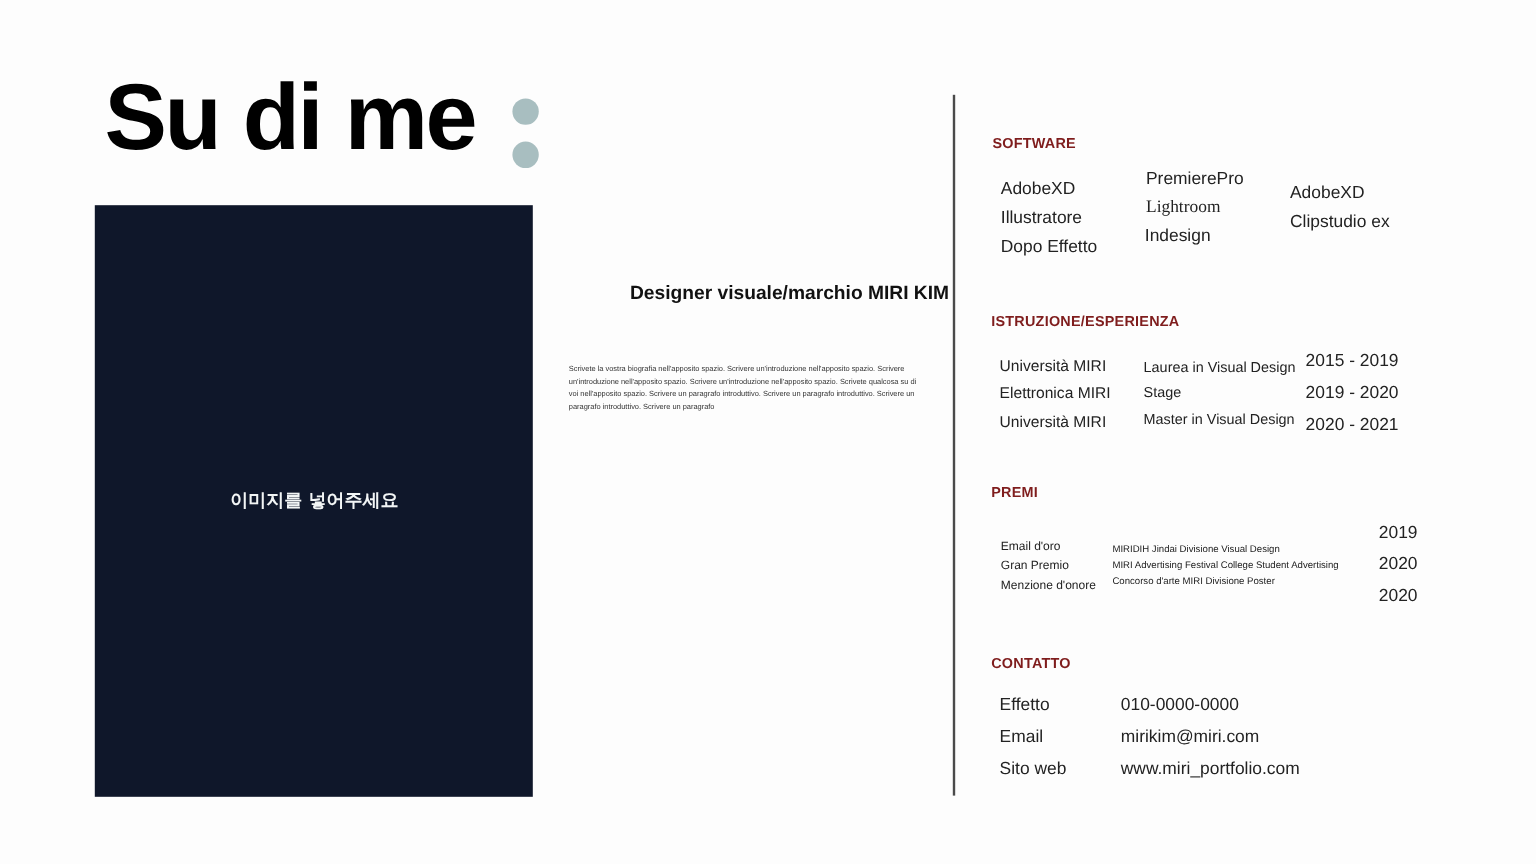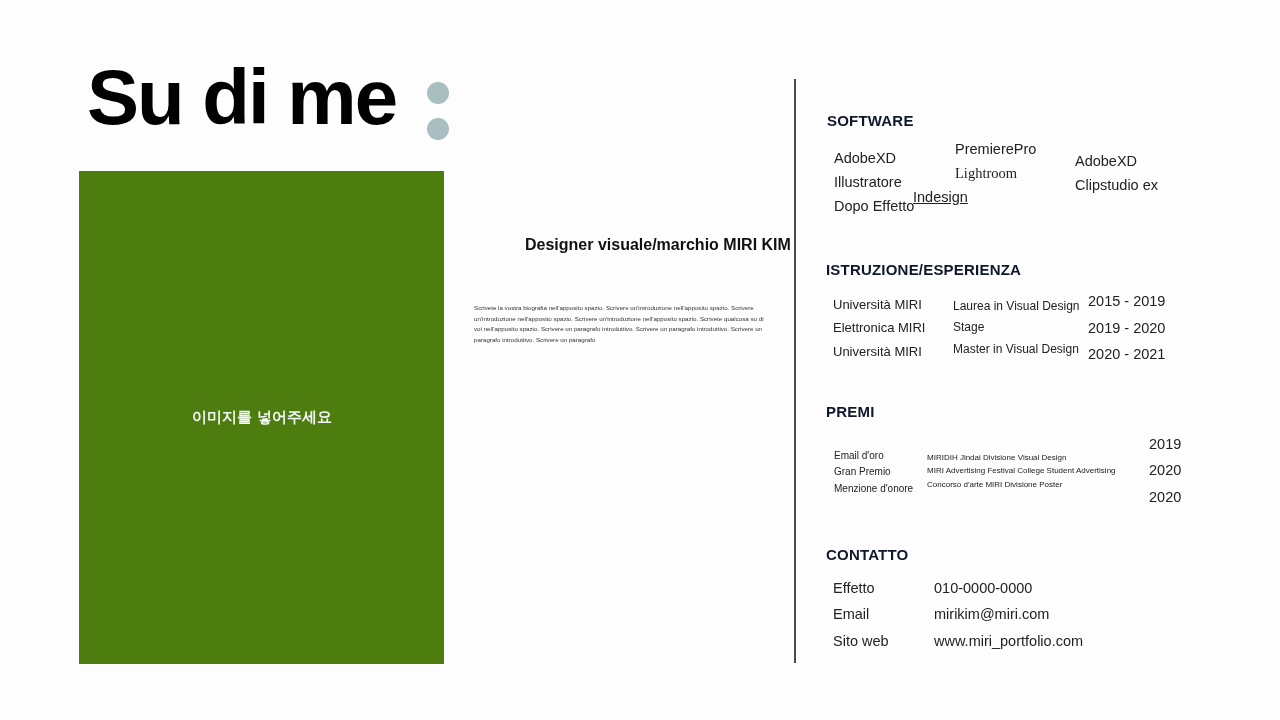--- a/index.html
+++ b/index.html
@@ -3,29 +3,29 @@
 <meta charset="utf-8">
 <style>
   * { box-sizing: border-box; margin: 0; padding: 0; }
   html, body { width: 1280px; height: 720px; overflow: hidden; background: #fdfdfd; }
   body { position: relative; font-family: "Liberation Sans", "DejaVu Sans", sans-serif; color: #111; }
   .abs { position: absolute; white-space: nowrap; }
 
   .title { left: 87px; top: 58px; font-size: 78px; font-weight: 700; letter-spacing: -2px; color: #000; line-height: 1; }
   .dot { width: 22px; height: 22px; border-radius: 50%; background: #a8bec0; }
 
-  .photo { left: 79px; top: 171px; width: 365px; height: 493px; background: #4d7c0f; display: flex; align-items: center; justify-content: center; }
+  .photo { left: 79px; top: 171px; width: 365px; height: 493px; background: #0f172a; display: flex; align-items: center; justify-content: center; }
   .photo-label { color: #f2f5f5; font-size: 15px; font-weight: 700; font-family: "DejaVu Sans", sans-serif; margin-right: -1px; }
 
   .role { left: 477px; top: 236px; font-size: 16px; font-weight: 700; color: #111; margin-left: 48px; }
   .bio { left: 474px; top: 303px; width: 290px; white-space: normal; font-size: 6.2px; line-height: 10.7px; color: #333; font-family: "Liberation Sans", sans-serif; }
 
   .divider { left: 794px; top: 79px; width: 1.5px; height: 584px; background: #4a4a4a; }
 
-  .heading { font-size: 15px; font-weight: 700; color: #0f172a; letter-spacing: 0.2px; }
+  .heading { font-size: 12px; font-weight: 700; color: #7f1d1d; letter-spacing: 0.2px; }
   .txt14 { font-size: 14.5px; color: #222; }
   .txt12 { font-size: 12px; color: #222; }
   .txt10 { font-size: 10px; color: #222; }
   .txt8 { font-size: 8px; color: #222; }
 </style>
 </head>
 <body>
 
 <div class="abs title">Su di me</div>
 <div class="abs dot" style="left:427px; top:82px;"></div>
@@ -39,21 +39,21 @@
 <div class="abs bio">Scrivete la vostra biografia nell'apposito spazio. Scrivere un'introduzione nell'apposito spazio. Scrivere un'introduzione nell'apposito spazio. Scrivere un'introduzione nell'apposito spazio. Scrivete qualcosa su di voi nell'apposito spazio. Scrivere un paragrafo introduttivo. Scrivere un paragrafo introduttivo. Scrivere un paragrafo introduttivo. Scrivere un paragrafo</div>
 
 <div class="abs divider"></div>
 
 <div class="abs heading" style="left:827px; top:112px;">SOFTWARE</div>
 <div class="abs txt14" style="left:834px; top:150px;">AdobeXD</div>
 <div class="abs txt14" style="left:834px; top:174px;">Illustratore</div>
 <div class="abs txt14" style="left:834px; top:198px;">Dopo Effetto</div>
 <div class="abs txt14" style="left:955px; top:141px;">PremierePro</div>
 <div class="abs txt14" style="left:955px; top:165px;font-family:Liberation Serif, serif;">Lightroom</div>
-<div class="abs txt14" style="left:913px; top:189px;text-decoration:underline;">Indesign</div>
+<div class="abs txt14" style="left:954px; top:189px;">Indesign</div>
 <div class="abs txt14" style="left:1075px; top:153px;">AdobeXD</div>
 <div class="abs txt14" style="left:1075px; top:177px;">Clipstudio ex</div>
 
 <div class="abs heading" style="left:826px; top:261px;">ISTRUZIONE/ESPERIENZA</div>
 
 <div class="abs txt12" style="left:833px; top:297px; font-size:13px;">Università MIRI</div>
 <div class="abs txt12" style="left:953px; top:299px;">Laurea in Visual Design</div>
 <div class="abs txt14" style="left:1088px; top:293px;">2015 - 2019</div>
 
 <div class="abs txt12" style="left:833px; top:320px; font-size:13px;">Elettronica MIRI</div>

